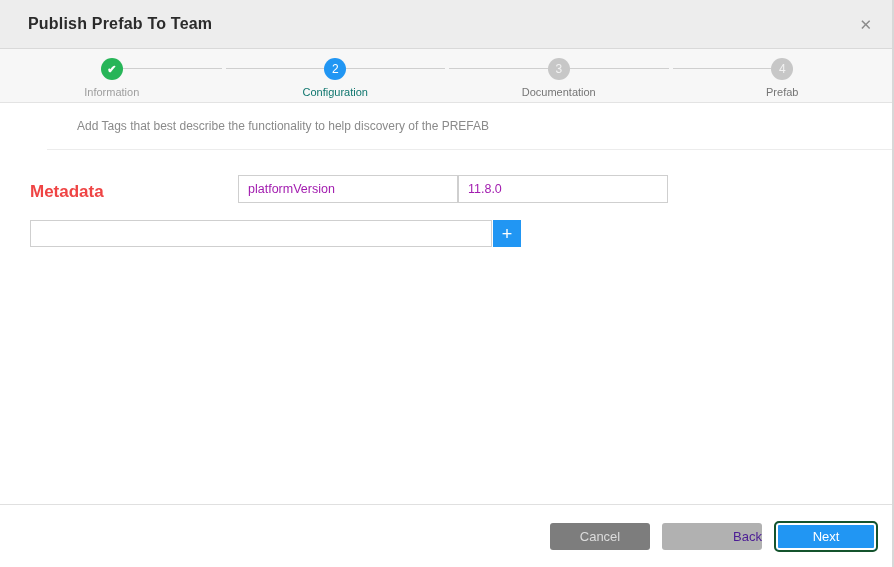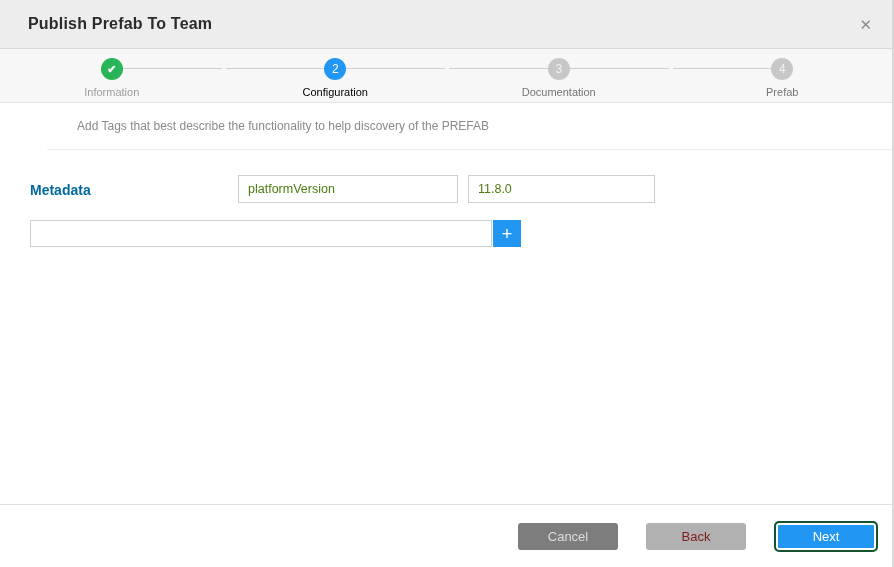--- a/index.html
+++ b/index.html
@@ -45,70 +45,70 @@
   .step-circle {
     width:22px; height:22px; border-radius:50%;
     display:flex; align-items:center; justify-content:center;
     color:#ffffff; font-size:12px; z-index:1; position:relative;
   }
   .step.completed .step-circle { background:#27b558; font-size:11px; font-weight:700; }
   .step.active    .step-circle { background:#2196f3; }
   .step.upcoming  .step-circle { background:#c7c7c7; color:#f2f2f2; }
   .step-label { margin-top:6px; font-size:11px; }
   .step.completed .step-label { color:#9e9e9e; }
-  .step.active    .step-label { color:#000000; }
+  .step.active    .step-label { color:#0f766e; }
   .step.upcoming  .step-label { color:#757575;text-align:right; }
 
   
   .desc-band {
     flex:0 0 47px; height:47px;
     border-bottom:1px solid #ececec;
     display:flex; align-items:center;
     padding-left:30px;
     font-size:12px; color:#8a8a8a;
     background:#ffffff;
     margin-left:47px;
   }
 
   
   .content { flex:1 1 auto; background:#ffffff; padding-top:25px; }
   .form-row { display:flex; align-items:flex-start; padding-left:30px; margin-bottom:17px; }
   .form-label {
-    width:208px; font-size:14px; font-weight:700; color:#0369a1; padding-top:7px;
+    width:208px; font-size:17px; font-weight:700; color:#ef4444; padding-top:7px;
   }
   .text-input {
     height:28px; border:1px solid #cfcfcf; background:#ffffff;
     font-family:"Liberation Sans", sans-serif;
-    font-size:12.5px; color:#4d7c0f; padding:0 9px; outline:none;
+    font-size:12.5px; color:#a21caf; padding:0 9px; outline:none;
   }
   .meta-key { width:220px; }
-  .meta-value { width:187px; margin-left:10px; }
+  .meta-value { width:210px; }
   .tags-input { width:462px; height:27px; }
   .add-tag-btn {
     width:28px; height:27px; margin-left:1px;
     background:#2196f3; color:#ffffff; border:none;
     font-size:18px; line-height:1; cursor:pointer;
     display:flex; align-items:center; justify-content:center;
   }
 
   
   .footer {
     flex:0 0 63px; height:63px;
     border-top:1px solid #e0e0e0;
     background:#ffffff;
     display:flex; align-items:center; justify-content:flex-end;
-    padding-right:16px; gap:28px;
+    padding-right:16px; gap:12px;
   }
   .btn {
     width:100px; height:27px; border:none; border-radius:3px;
     font-family:"Liberation Sans", sans-serif;
     font-size:13px; cursor:pointer;
   }
   .btn-cancel { background:#7d7d7d; color:#dcdcdc; }
-  .btn-back   { background:#b1b1b1; color:#7f1d1d; }
+  .btn-back   { background:#b1b1b1; color:#4c1d95;text-align:right; }
   .btn-next   {
     width:104px; height:31px;
     background:#2196f3; color:#ffffff;
     border:2px solid #14532d; border-radius:5px;
     box-shadow: inset 0 0 0 2px #ffffff;
   }
 
   
   .edge-strip {
     position:absolute; top:0; right:0; width:2px; height:567px;

